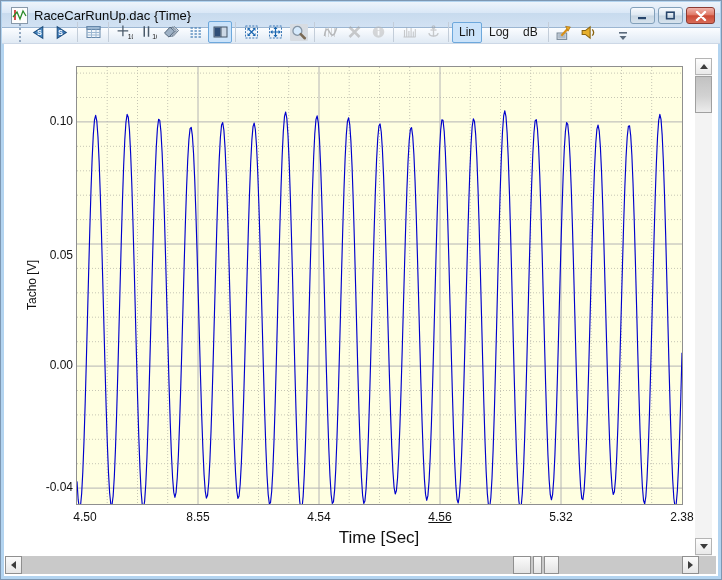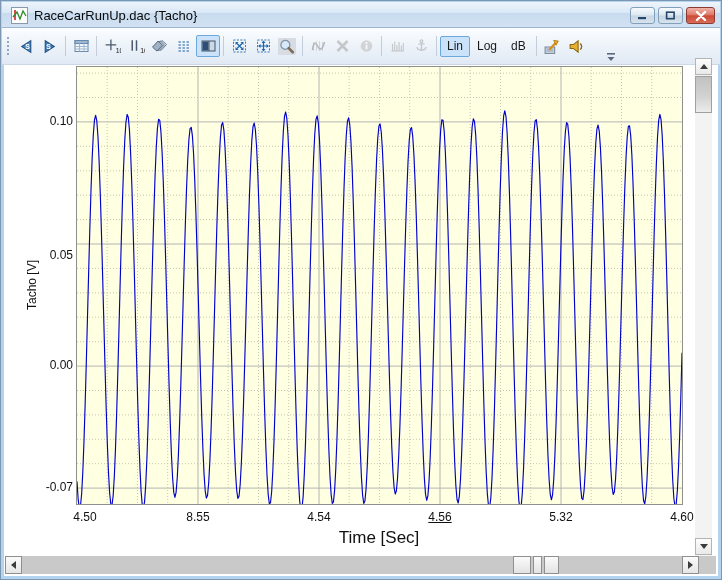--- a/index.html
+++ b/index.html
@@ -12,23 +12,23 @@
     border-bottom:1px solid #9cb6d2;}
   .title-icon{position:absolute;left:9px;top:5px;width:17px;height:17px;}
   .title-text{position:absolute;left:32px;top:6px;font-size:13px;color:#0a0a0a;white-space:nowrap;}
   .win-btns{position:absolute;right:5px;top:5px;display:flex;gap:3px;}
   .win-btn{width:25px;height:17px;border:1px solid #82a0ba;border-radius:3px;
     background:linear-gradient(180deg,#f7fafd 0%,#dde8f1 48%,#c7d6e3 52%,#d7e3ed 100%);
     display:flex;align-items:center;justify-content:center;}
   .win-btn.close{width:29px;border-color:#8c3b32;
     background:linear-gradient(180deg,#f0b4ab 0%,#e07a68 45%,#cb4a36 52%,#d96c58 100%);}
   
-  .toolbar{position:absolute;left:1px;top:27px;right:1px;height:37px;display:flex;align-items:center;
+  .toolbar{position:absolute;left:1px;top:27px;right:1px;height:16px;display:flex;align-items:flex-end;
     background:linear-gradient(180deg,#fbfdff 0%,#ecf2f9 55%,#e0eaf4 100%);
-    border-bottom:1px solid #cdd8e6;padding:0 2px;}
+    border-bottom:1px solid #cdd8e6;padding:0 14px;}
   .grip{width:4px;height:20px;margin:0 4px 0 2px;
     background-image:radial-gradient(circle,#93a8c0 34%,rgba(0,0,0,0) 40%);background-size:4px 4px;}
   .tb-btn{width:24px;height:22px;display:flex;align-items:center;justify-content:center;
     border:1px solid rgba(0,0,0,0);border-radius:2px;flex:0 0 auto;}
   .tb-btn.selected{border-color:#6da8dc;background:#cbe3fa;}
   .tb-btn.tile svg{background:#d7dce2;border-radius:1px;}
   .tb-btn.disabled{opacity:.55;filter:grayscale(1);}
   .tb-btn.text{width:auto;padding:0 6px;font-size:12px;color:#1a1a1a;height:21px;}
   .tb-sep{width:1px;height:20px;background:#c3cdd9;margin:0 3px;flex:0 0 auto;}
   .tb-overflow{margin-left:16px;align-self:flex-end;margin-bottom:2px;width:14px;height:12px;flex:0 0 auto;}
@@ -62,21 +62,21 @@
 <body>
 
 <div class="window">
 
   <div class="titlebar">
     <svg class="title-icon" viewBox="0 0 17 17">
       <rect x="0.5" y="0.5" width="16" height="16" fill="#fdfdfd" stroke="#8899aa"></rect>
       <path d="M4 3 V13" stroke="#cc2222" stroke-width="1.6" fill="none"></path>
       <path d="M2 10 L6 5 L9 12 L12 4 L15 9" stroke="#2a8a2a" stroke-width="1.3" fill="none"></path>
     </svg>
-    <div class="title-text">RaceCarRunUp.dac {Tacho}</div>
+    <div class="title-text">RaceCarRunUp.dac {Time}</div>
     <div class="win-btns">
       <div class="win-btn">
         <svg width="11" height="9" viewBox="0 0 11 9">
           <rect x="1" y="6" width="8" height="2.2" fill="#26456b"></rect>
           </svg>
       </div>
       <div class="win-btn">
         <svg width="11" height="9" viewBox="0 0 11 9">
           <rect x="1.6" y="1.2" width="7.5" height="6.5" fill="none" stroke="#26456b" stroke-width="1.6"></rect>
           </svg>
@@ -268,21 +268,21 @@
         <path d="M3.5 5 L7 9 L10.5 5 Z" fill="#5a6a7c"></path>
       </svg>
     </div>
   </div>
 
   <div class="ytitle">Tacho [V]</div>
   <div class="ylabels" id="ylabels" style="left:34px;width:38px;">
       <div class="ytick" style="top: 112.93px;">0.10</div>
       <div class="ytick" style="top: 234.997px; margin-top: 12px;">0.05</div>
       <div class="ytick" style="top: 357.064px;">0.00</div>
-      <div class="ytick" style="top: 479.131px;">-0.07</div>
+      <div class="ytick" style="top: 479.131px;">-0.04</div>
     </div>
   <div class="plot">
     <svg id="plot-svg" width="605" height="437" viewBox="0 0 605 437">
         <g stroke="#c6c6b4" stroke-width="1" stroke-dasharray="1 2">
           <line x1="30.2" y1="0" x2="30.2" y2="437"></line>
           <line x1="60.5" y1="0" x2="60.5" y2="437"></line>
           <line x1="90.7" y1="0" x2="90.7" y2="437"></line>
           <line x1="151.2" y1="0" x2="151.2" y2="437"></line>
           <line x1="181.5" y1="0" x2="181.5" y2="437"></line>
           <line x1="211.7" y1="0" x2="211.7" y2="437"></line>
@@ -322,21 +322,21 @@
         </g>
         <path d="M0.00 414.39L1.17 432.67L2.33 440.99L3.50 438.92L4.66 426.56L5.83 404.56L6.99 374.11L8.16 336.81L9.33 294.66L10.49 249.89L11.66 204.88L12.82 161.99L13.99 123.51L15.15 91.45L16.32 67.49L17.49 52.88L18.65 48.38L19.82 54.20L20.98 70.03L22.15 95.01L23.31 127.81L24.48 166.71L25.65 209.65L26.81 254.38L27.98 298.53L29.14 339.80L30.31 376.02L31.47 405.27L32.64 426.04L33.81 437.21L34.97 438.21L36.14 428.95L37.30 409.93L38.47 382.13L39.63 346.99L40.80 306.37L41.97 262.38L43.13 217.36L44.30 173.66L45.46 133.61L46.63 99.34L47.79 72.67L48.96 55.04L50.13 47.40L51.29 50.18L52.46 63.26L53.62 85.96L54.79 117.09L55.95 155.01L57.12 197.70L58.29 242.89L59.45 288.18L60.62 331.14L61.78 369.47L62.95 401.14L64.11 424.43L65.28 438.12L66.45 441.48L67.61 434.34L68.78 417.10L69.94 390.71L71.11 356.60L72.27 316.61L73.44 272.89L74.61 227.81L75.77 183.76L76.94 143.11L78.10 107.99L79.27 80.27L80.43 61.38L81.60 52.28L82.76 53.40L83.93 64.64L85.10 85.34L86.26 114.34L87.43 150.08L88.59 190.60L89.76 233.75L90.92 277.22L92.09 318.71L93.26 356.05L94.42 387.29L95.59 410.80L96.75 425.38L97.92 430.30L99.08 425.34L100.25 410.80L101.42 387.48L102.58 356.62L103.75 319.88L104.91 279.19L106.08 236.71L107.24 194.68L108.41 155.31L109.58 120.67L110.74 92.59L111.91 72.56L113.07 61.63L114.24 60.40L115.40 68.94L116.57 86.81L117.74 113.10L118.90 146.41L120.07 185.01L121.23 226.84L122.40 269.71L123.56 311.31L124.73 349.45L125.90 382.05L127.06 407.38L128.23 424.04L129.39 431.13L130.56 428.23L131.72 415.47L132.89 393.51L134.06 363.51L135.22 327.05L136.39 286.08L137.55 242.80L138.72 199.52L139.88 158.59L141.05 122.19L142.22 92.31L143.38 70.54L144.55 58.06L145.71 55.56L146.88 63.15L148.04 80.44L149.21 106.49L150.38 139.89L151.54 178.85L152.71 221.27L153.87 264.87L155.04 307.31L156.20 346.32L157.37 379.81L158.54 406.01L159.70 423.51L160.87 431.40L162.03 429.27L163.20 417.24L164.36 395.96L165.53 366.57L166.70 330.65L167.86 290.11L169.03 247.11L170.19 203.93L171.36 162.88L172.52 126.14L173.69 95.67L174.86 73.10L176.02 59.64L177.19 56.03L178.35 62.49L179.52 78.71L180.68 103.83L181.85 136.57L183.02 175.20L184.18 217.68L185.35 261.75L186.51 305.08L187.68 345.33L188.84 380.33L190.01 408.18L191.18 427.34L192.34 436.74L193.51 435.81L194.67 424.54L195.84 403.49L197.00 373.74L198.17 336.85L199.34 294.77L200.50 249.76L201.67 204.23L202.83 160.66L204.00 121.42L205.16 88.66L206.33 64.18L207.50 49.35L208.66 45.00L209.83 51.41L210.99 68.25L212.16 94.63L213.32 129.15L214.49 169.91L215.66 214.73L216.82 261.16L217.99 306.67L219.15 348.79L220.32 385.23L221.48 414.02L222.65 433.59L223.82 442.90L224.98 441.46L226.15 429.37L227.31 407.31L228.48 376.50L229.64 338.64L230.81 295.79L231.97 250.29L233.14 204.60L234.31 161.19L235.47 122.39L236.64 90.28L237.80 66.57L238.97 52.50L240.13 48.80L241.30 55.63L242.47 72.59L243.63 98.75L244.80 132.67L245.96 172.50L247.13 216.11L248.29 261.14L249.46 305.16L250.63 345.83L251.79 380.96L252.96 408.68L254.12 427.49L255.29 436.40L256.45 434.93L257.62 423.16L258.79 401.73L259.95 371.77L261.12 334.91L262.28 293.13L263.45 248.67L264.61 203.93L265.78 161.34L266.95 123.19L268.11 91.56L269.28 68.18L270.44 54.31L271.61 50.73L272.77 57.63L273.94 74.66L275.11 100.89L276.27 134.90L277.44 174.85L278.60 218.55L279.77 263.63L280.93 307.62L282.10 348.12L283.27 382.92L284.43 410.14L285.60 428.29L286.76 436.40L287.93 434.04L289.09 421.37L290.26 399.11L291.43 368.49L292.59 331.23L293.76 289.36L294.92 245.20L296.09 201.16L297.25 159.63L298.42 122.87L299.59 92.85L300.75 71.18L301.92 58.99L303.08 56.90L304.25 64.96L305.41 82.71L306.58 109.12L307.75 142.73L308.91 181.69L310.08 223.87L311.24 266.98L312.41 308.69L313.57 346.75L314.74 379.13L315.91 404.11L317.07 420.35L318.24 427.01L319.40 423.74L320.57 410.74L321.73 388.72L322.90 358.88L324.07 322.82L325.23 282.48L326.40 240.03L327.56 197.77L328.73 157.96L329.89 122.77L331.06 94.10L332.23 73.52L333.39 62.17L334.56 60.70L335.72 69.22L336.89 87.30L338.05 114.01L339.22 147.94L340.39 187.25L341.55 229.85L342.72 273.41L343.88 315.56L345.05 354.00L346.21 386.59L347.38 411.53L348.55 427.41L349.71 433.31L350.88 428.88L352.04 414.30L353.21 390.33L354.37 358.27L355.54 319.84L356.71 277.15L357.87 232.52L359.04 188.42L360.20 147.27L361.37 111.36L362.53 82.66L363.70 62.78L364.87 52.82L366.03 53.35L367.20 64.34L368.36 85.18L369.53 114.75L370.69 151.41L371.86 193.15L373.03 237.68L374.19 282.54L375.36 325.27L376.52 363.54L377.69 395.24L378.85 418.66L380.02 432.50L381.18 436.03L382.35 429.05L383.52 411.95L384.68 385.67L385.85 351.66L387.01 311.76L388.18 268.15L389.34 223.22L390.51 179.40L391.68 139.10L392.84 104.51L394.01 77.52L395.17 59.61L396.34 51.79L397.50 54.49L398.67 67.59L399.84 90.41L401.00 121.72L402.17 159.84L403.33 202.71L404.50 247.99L405.66 293.22L406.83 335.91L408.00 373.72L409.16 404.54L410.33 426.65L411.49 438.80L412.66 440.27L413.82 430.95L414.99 411.29L416.16 382.35L417.32 345.68L418.49 303.29L419.65 257.50L420.82 210.83L421.98 165.87L423.15 125.13L424.32 90.86L425.48 65.00L426.65 48.99L427.81 43.74L428.98 49.56L430.14 66.13L431.31 92.53L432.48 127.30L433.64 168.51L434.81 213.85L435.97 260.80L437.14 306.75L438.30 349.15L439.47 385.65L440.64 414.23L441.80 433.35L442.97 441.96L444.13 439.62L445.30 426.52L446.46 403.41L447.63 371.62L448.80 332.95L449.96 289.56L451.13 243.88L452.29 198.42L453.46 155.70L454.62 118.05L455.79 87.52L456.96 65.76L458.12 53.91L459.29 52.59L460.45 61.81L461.62 81.02L462.78 109.13L463.95 144.57L465.12 185.36L466.28 229.25L467.45 273.83L468.61 316.66L469.78 355.39L470.94 387.91L472.11 412.46L473.28 427.69L474.44 432.78L475.61 427.47L476.77 412.05L477.94 387.36L479.10 354.77L480.27 316.07L481.44 273.39L482.60 229.06L483.77 185.54L484.93 145.23L486.10 110.35L487.26 82.85L488.43 64.25L489.60 55.60L490.76 57.39L491.93 69.54L493.09 91.39L494.26 121.72L495.42 158.88L496.59 200.79L497.76 245.12L498.92 289.41L500.09 331.19L501.25 368.13L502.42 398.17L503.58 419.63L504.75 431.33L505.92 432.61L507.08 423.42L508.25 404.28L509.41 376.28L510.58 340.99L511.74 300.40L512.91 256.77L514.08 212.56L515.24 170.21L516.41 132.08L517.57 100.29L518.74 76.57L519.90 62.22L521.07 58.01L522.24 64.14L523.40 80.23L524.57 105.36L525.73 138.12L526.90 176.67L528.06 218.86L529.23 262.36L530.39 304.75L531.56 343.71L532.73 377.08L533.89 403.04L535.06 420.16L536.22 427.51L537.39 424.69L538.55 411.85L539.72 389.70L540.89 359.44L542.05 322.75L543.22 281.63L544.38 238.33L545.55 195.26L546.71 154.77L547.88 119.13L549.05 90.32L550.21 69.97L551.38 59.23L552.54 58.75L553.71 68.61L554.87 88.31L556.04 116.81L557.21 152.57L558.37 193.64L559.54 237.75L560.70 282.46L561.87 325.27L563.03 363.77L564.20 395.78L565.37 419.46L566.53 433.44L567.70 436.88L568.86 429.53L570.03 411.75L571.19 384.49L572.36 349.25L573.53 307.97L574.69 262.96L575.86 216.75L577.02 171.94L578.19 131.06L579.35 96.43L580.52 70.03L581.69 53.34L582.85 47.34L584.02 52.37L585.18 68.16L586.35 93.83L587.51 127.93L588.68 168.53L589.85 213.36L591.01 259.89L592.18 305.50L593.34 347.62L594.51 383.90L595.67 412.31L596.84 431.26L598.01 439.71L599.17 437.20L600.34 423.89L601.50 400.54L602.67 368.47L603.83 329.49L605.00 285.78" fill="none" stroke="#0000CC" stroke-width="1.15" stroke-linejoin="round"></path>
       </svg>
   </div>
   <div class="xlabels" id="xlabels">
       <div class="xtick" style="left: 64px; top: 509px;">4.50</div>
       <div class="xtick" style="left: 177px; top: 509px;">8.55</div>
       <div class="xtick" style="left: 298px; top: 509px;">4.54</div>
       <div class="xtick" style="left: 419px; top: 509px; text-decoration: underline;">4.56</div>
       <div class="xtick" style="left: 540px; top: 509px;">5.32</div>
-      <div class="xtick" style="left: 661px; top: 509px;">4.60</div>
+      <div class="xtick" style="left: 661px; top: 509px;">2.38</div>
     </div>
   <div class="xtitle">Time [Sec]</div>
 
   <div class="vscroll">
     <div class="sbtn" style="top:0;">
       <div class="arrow a-up"></div>
     </div>
     <div class="vthumb"></div>
     <div class="sbtn" style="top:480px;">
       <div class="arrow a-down"></div>

